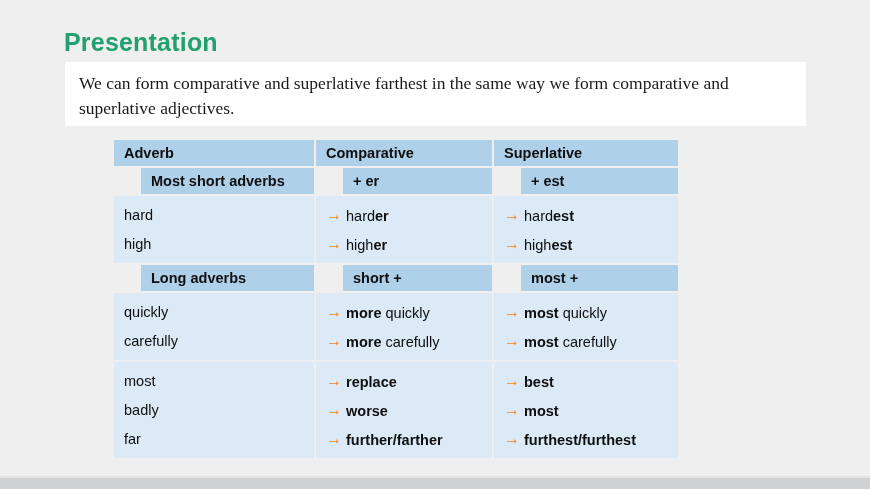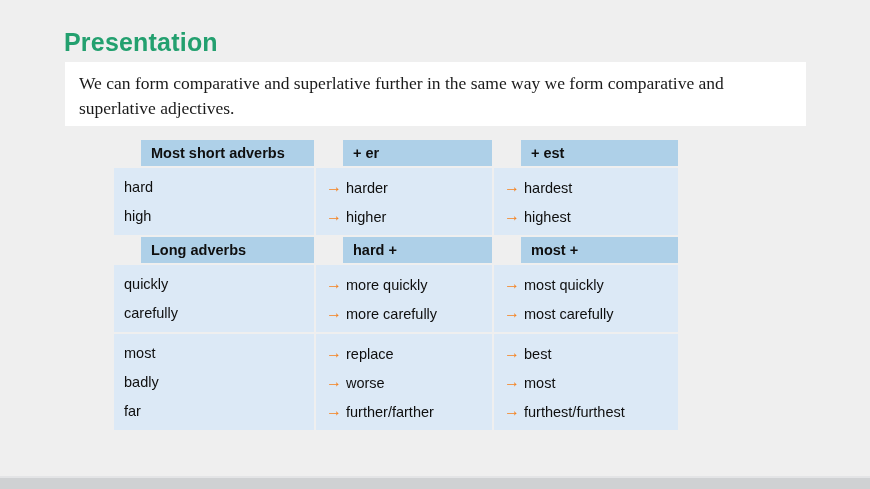--- a/index.html
+++ b/index.html
@@ -117,42 +117,53 @@
   }
 
   .arrow {
     display: inline-block;
     color: #f58220;
     font-weight: bold;
     font-size: 16px;
     margin-right: 4px;
     transform: translateY(-1px);
   }
-  .strong { font-weight: normal; }
+  .strong { font-weight: bold; }
   .plain  { font-weight: normal; }
 </style>
 </head>
 <body>
 
 <div class="slide">
 
   <div class="slide-title">Presentation</div>
 
   <div class="intro-box">
-    <div class="intro-text">We can form comparative and superlative further in the same way we form comparative and superlative adjectives.</div>
+    <div class="intro-text">We can form comparative and superlative farthest in the same way we form comparative and superlative adjectives.</div>
   </div>
 
   <table class="adv-table">
     <colgroup>
       <col class="c1">
         <col class="c2">
         <col class="c3">
     </colgroup>
     <tbody>
 
+      <tr class="band">
+        <td>
+            <div class="cell">Adverb</div>
+          </td>
+        <td>
+            <div class="cell">Comparative</div>
+          </td>
+        <td>
+            <div class="cell">Superlative</div>
+          </td>
+      </tr>
 
       <tr class="band sub">
         <td>
             <div class="cell">Most short adverbs</div>
           </td>
         <td>
             <div class="cell">+ er</div>
           </td>
         <td>
             <div class="cell">+ est</div>
@@ -186,21 +197,21 @@
             </div>
           </div>
         </td>
       </tr>
 
       <tr class="band sub">
         <td>
             <div class="cell">Long adverbs</div>
           </td>
         <td>
-            <div class="cell">hard +</div>
+            <div class="cell">short +</div>
           </td>
         <td>
             <div class="cell">most +</div>
           </td>
       </tr>
 
       <tr class="group">
         <td>
           <div class="cell">
             <div class="line"><span>quickly</span></div>

